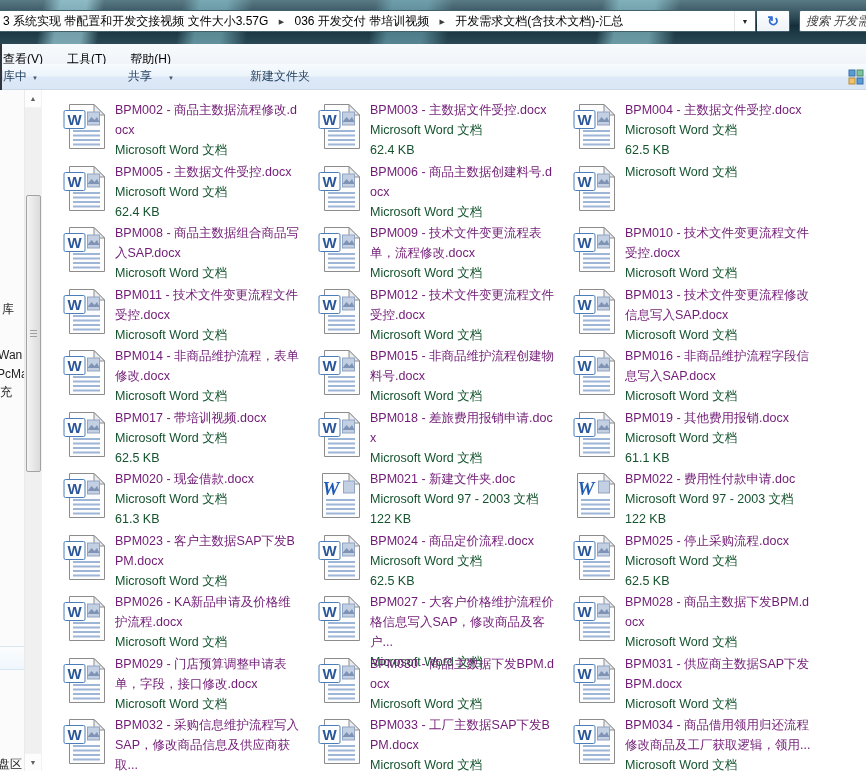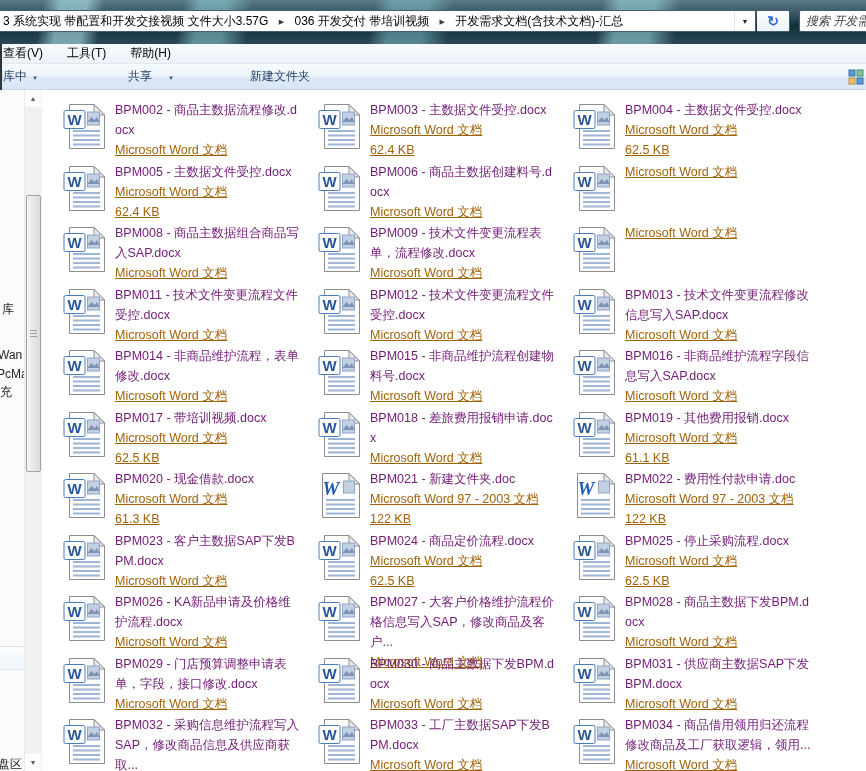--- a/index.html
+++ b/index.html
@@ -37,21 +37,21 @@
   }
   .refresh-btn .glyph{font-size:14px;font-weight:bold;color:#2e6bd4;line-height:1;}
   .search-box{
     position:absolute;left:799px;top:10px;width:80px;height:22px;box-sizing:border-box;
     background:#ffffff;border:1px solid #43606f;border-radius:2px 0 0 2px;
     display:flex;align-items:center;overflow:hidden;
   }
   .search-box .ph{font-size:12px;font-style:italic;color:#3f3f3f;padding-left:6px;white-space:nowrap;}
   
   .menubar{
-    position:absolute;left:0;top:44px;width:866px;height:20px;
+    position:absolute;left:0;top:44px;width:866px;height:32px;
     background:linear-gradient(180deg,#f7fafc,#edf2f8);
     border-bottom:1px solid #e2e7ed;box-sizing:border-box;
     display:flex;align-items:center;font-size:12px;color:#000;
   }
   .menubar .mi{padding:0 12px;}
   .menubar .mi:first-child{padding-left:3px;}
   
   .toolbar{
     position:absolute;left:0;top:64px;width:866px;height:26px;
     background:linear-gradient(180deg,#f7fbfe 0,#ecf4fb 49%,#dde9f7 51%,#d9e6f5 100%);
@@ -90,21 +90,21 @@
   
   .file-grid{
     position:absolute;left:48px;top:99px;width:770px;
     display:grid;grid-template-columns:repeat(3,255px);grid-auto-rows:61.5px;
   }
   .file-item{display:flex;align-items:flex-start;padding-left:15px;box-sizing:border-box;}
   .file-icon{width:44px;flex:0 0 44px;margin-top:4px;margin-right:8px;}
   .file-icon svg{display:block;width:44px;height:47px;}
   .file-text{width:204px;padding-top:1px;}
   .file-name{font-size:12.5px;line-height:20px;color:#701a75;word-break:break-all;}
-  .file-meta{font-size:12.5px;line-height:20px;color:#a16207;word-break:break-all;text-decoration:underline;}
+  .file-meta{font-size:12.5px;line-height:20px;color:#14532d;word-break:break-all;}
 </style>
 </head>
 <body>
 
 <div class="glass">
   <div class="address-bar">
     <div class="address-text">
       <span>3 系统实现 带配置和开发交接视频 文件大小3.57G</span>
       <span class="sep">▶</span>
       <span>036 开发交付 带培训视频</span>
@@ -346,20 +346,21 @@
     <rect x="10" y="31.5" width="27" height="2" fill="#9db6d8"></rect>
     <rect x="10" y="36" width="27" height="2" fill="#9db6d8"></rect>
     <rect x="10" y="40.5" width="27" height="2" fill="#9db6d8"></rect>
     <rect x="24.5" y="9" width="12" height="13" fill="#c3cfe2" stroke="#93a5c1"></rect>
     <path d="M24.5 19 l4-5 3 3 2.5-3 2.5 5 Z" fill="#7e93b5"></path>
     <rect x="1" y="7.5" width="21" height="18" rx="1.5" fill="#ffffff" stroke="#4a7ebb"></rect>
     <text x="11.5" y="22" text-anchor="middle" font-family="Liberation Sans, sans-serif" font-size="15" font-weight="bold" fill="#2b579a">W</text>
   </svg>
 </span>
       <div class="file-text">
+        <div class="file-name">BPM010 - 技术文件变更流程文件受控.docx</div>
         <div class="file-meta">Microsoft Word 文档</div>
       </div>
     </div>
     <div class="file-item">
       <span class="file-icon">
   <svg viewBox="0 0 44 47" xmlns="http://www.w3.org/2000/svg">
     <path d="M6.5 1.5 H31 L41.5 12 V45.5 H6.5 Z" fill="#fdfdfd" stroke="#8c8c8c"></path>
     <path d="M31 1.5 L41.5 12 H31 Z" fill="#e9edf2" stroke="#8c8c8c"></path>
     <rect x="10" y="27" width="27" height="2" fill="#9db6d8"></rect>
     <rect x="10" y="31.5" width="27" height="2" fill="#9db6d8"></rect>

